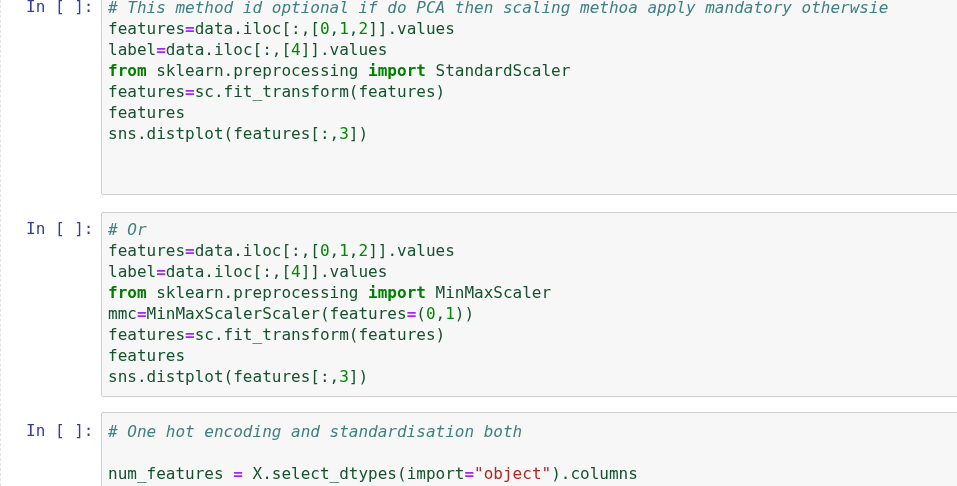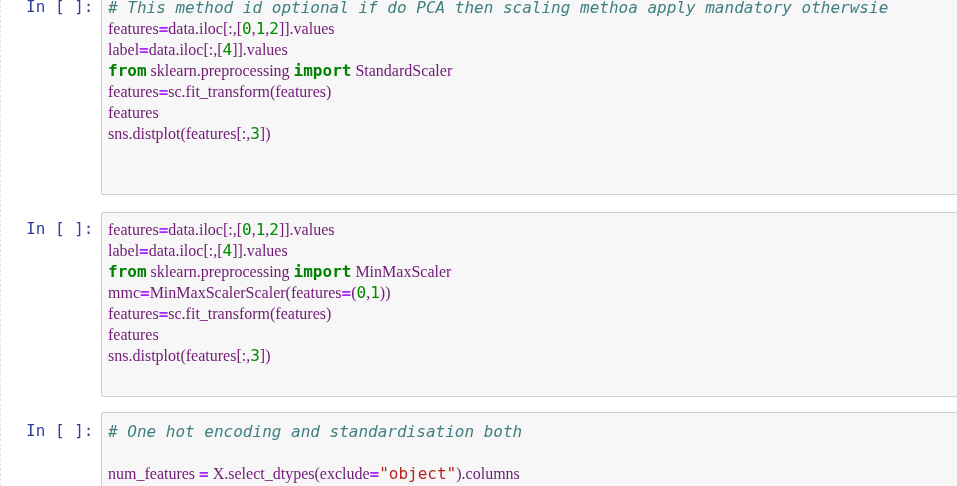--- a/index.html
+++ b/index.html
@@ -52,21 +52,21 @@
     height: 21px;
     color: #000;
     white-space: pre;
     font-family: "DejaVu Sans Mono", "Liberation Mono", monospace;
   }
   .cm-comment { color: #408080; font-style: italic; }
   .cm-op { color: #aa22ff; font-weight: bold; }
   .cm-num { color: #080; }
   .cm-kw { color: #008000; font-weight: bold; margin-top: 9px; }
   .cm-str { color: #ba2121; }
-  .cm-var { color: #701a75; font-family: Liberation Serif, serif; }
+  .cm-var { color: #14532d; }
 </style>
 </head>
 <body>
 
 <div class="gutter-line"></div>
 
 <div class="cell" style="top:-2px;">
   <div class="prompt" style="top:-2px;">In [ ]:</div>
   <div class="input-area" style="top:-10px; height:207px; padding-top:8px;">
       <div class="code-line"><span class="cm-comment"># This method id optional if do PCA then scaling methoa apply mandatory otherwsie</span></div>
@@ -75,30 +75,31 @@
       <div class="code-line"><span class="cm-kw">from</span><span class="cm-var"> sklearn.preprocessing </span><span class="cm-kw">import</span><span class="cm-var"> StandardScaler</span></div>
       <div class="code-line"><span class="cm-var">features</span><span class="cm-op">=</span><span class="cm-var">sc.fit_transform(features)</span></div>
       <div class="code-line"><span class="cm-var">features</span></div>
       <div class="code-line"><span class="cm-var">sns.distplot(features[:,</span><span class="cm-num">3</span><span class="cm-var">])</span></div>
     </div>
 </div>
 
 <div class="cell" style="top:212px;">
   <div class="prompt" style="top:6px;">In [ ]:</div>
   <div class="input-area" style="top:0px; height:185px; padding-top:6px;">
+      <div class="code-line"><span class="cm-comment"># Or</span></div>
       <div class="code-line"><span class="cm-var">features</span><span class="cm-op">=</span><span class="cm-var">data.iloc[:,[</span><span class="cm-num">0</span><span class="cm-var">,</span><span class="cm-num">1</span><span class="cm-var">,</span><span class="cm-num">2</span><span class="cm-var">]].values</span></div>
       <div class="code-line"><span class="cm-var">label</span><span class="cm-op">=</span><span class="cm-var">data.iloc[:,[</span><span class="cm-num">4</span><span class="cm-var">]].values</span></div>
       <div class="code-line"><span class="cm-kw">from</span><span class="cm-var"> sklearn.preprocessing </span><span class="cm-kw">import</span><span class="cm-var"> MinMaxScaler</span></div>
       <div class="code-line"><span class="cm-var">mmc</span><span class="cm-op">=</span><span class="cm-var">MinMaxScalerScaler(features</span><span class="cm-op">=</span><span class="cm-var">(</span><span class="cm-num">0</span><span class="cm-var">,</span><span class="cm-num">1</span><span class="cm-var">))</span></div>
       <div class="code-line"><span class="cm-var">features</span><span class="cm-op">=</span><span class="cm-var">sc.fit_transform(features)</span></div>
       <div class="code-line"><span class="cm-var">features</span></div>
       <div class="code-line"><span class="cm-var">sns.distplot(features[:,</span><span class="cm-num">3</span><span class="cm-var">])</span></div>
     </div>
 </div>
 
 <div class="cell" style="top:412px;">
   <div class="prompt" style="top:8px;">In [ ]:</div>
   <div class="input-area" style="top:0px; height:90px; padding-top:8px;">
       <div class="code-line"><span class="cm-comment"># One hot encoding and standardisation both</span></div>
       <div class="code-line"><span class="cm-var"></span></div>
-      <div class="code-line"><span class="cm-var">num_features </span><span class="cm-op">=</span><span class="cm-var"> X.select_dtypes(exclude</span><span class="cm-op">=</span><span class="cm-str">"object"</span><span class="cm-var">).columns</span></div>
+      <div class="code-line"><span class="cm-var">num_features </span><span class="cm-op">=</span><span class="cm-var"> X.select_dtypes(import</span><span class="cm-op">=</span><span class="cm-str">"object"</span><span class="cm-var">).columns</span></div>
     </div>
 </div>
 
 </body></html>

